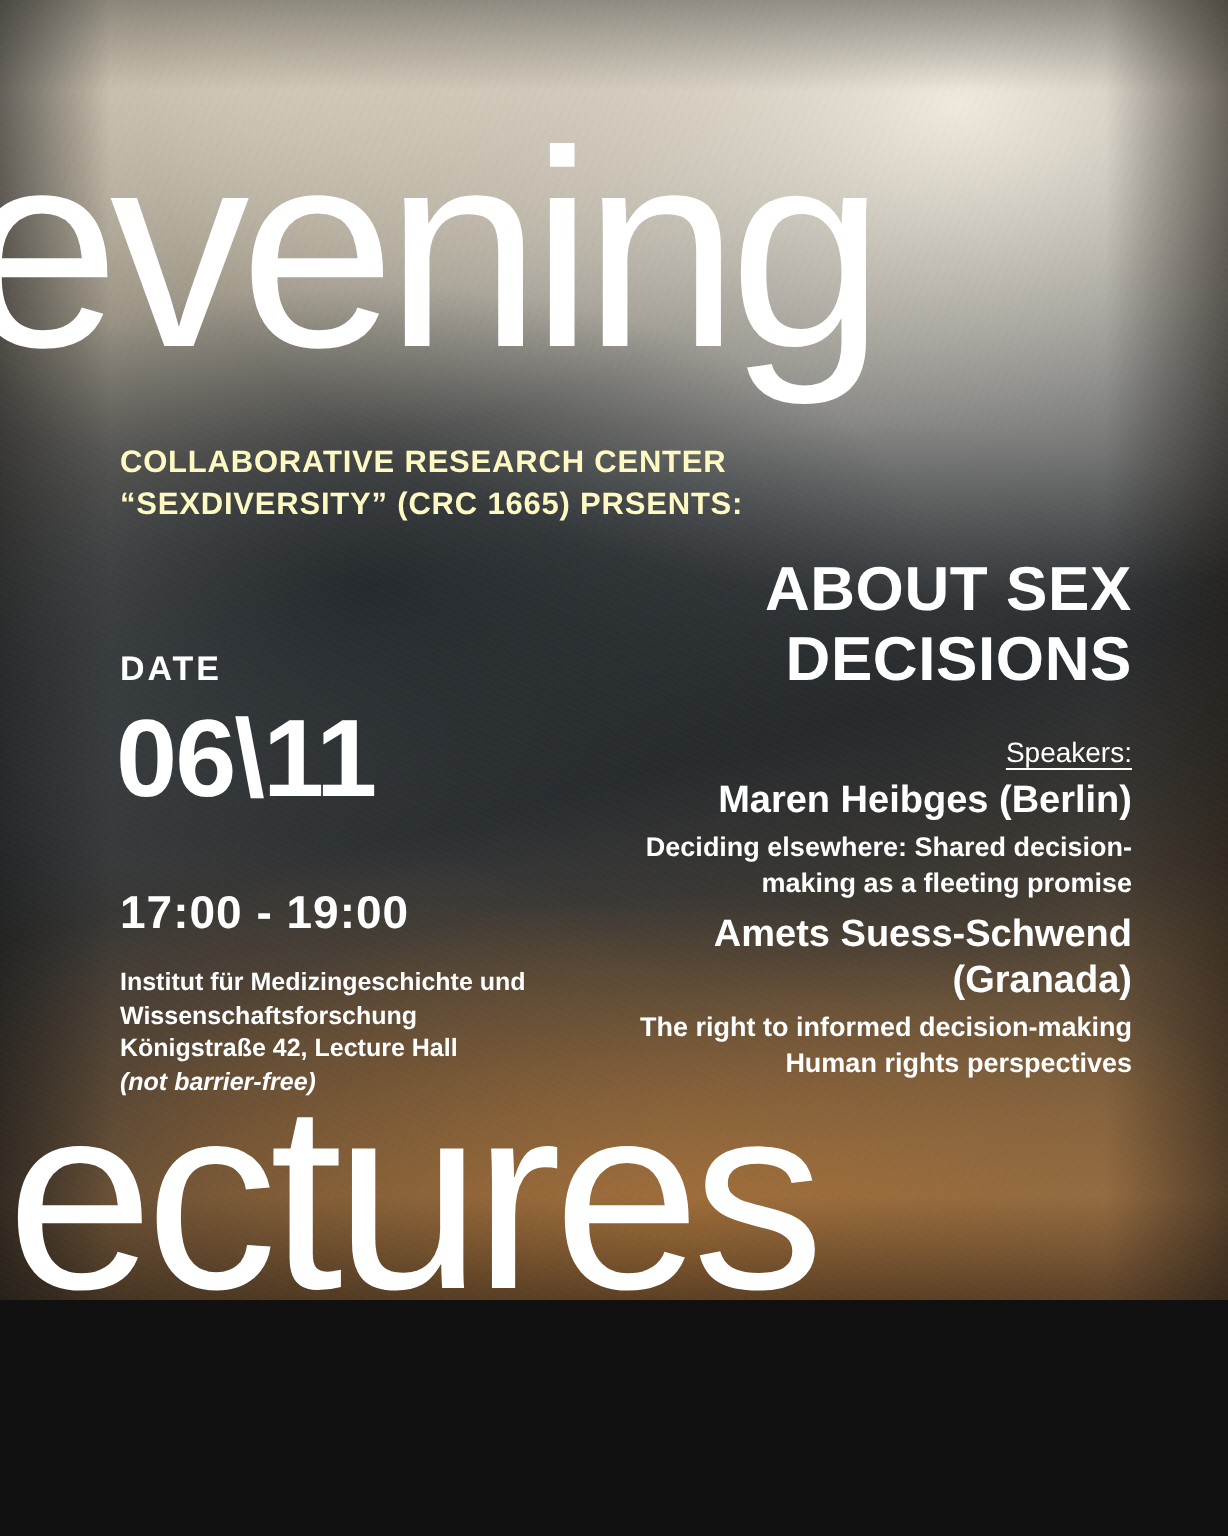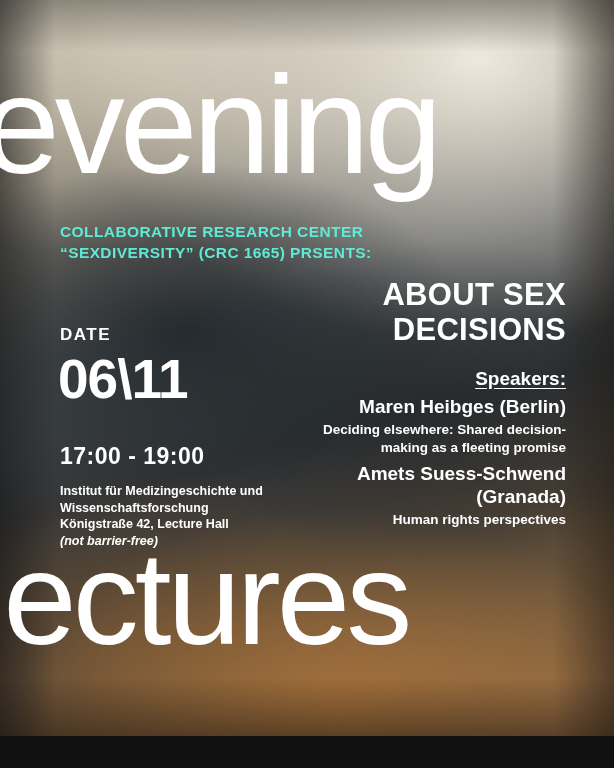--- a/index.html
+++ b/index.html
@@ -6,21 +6,21 @@
     margin: 0;
     padding: 0;
     background: #111;
   }
   body {
     font-family: "Liberation Sans", sans-serif;
   }
   .poster {
     position: relative;
     width: 614px;
-    height: 736px;
+    height: 650px;
     overflow: hidden;
     background-color: #6b6456;
   }
   
   .bg-base {
     position: absolute;
     inset: 0;
     background:
       radial-gradient(120% 70% at 78% 8%, #efe9dd 0%, rgba(239,233,221,0) 55%),
       radial-gradient(90% 55% at 18% 2%, #cfc7b6 0%, rgba(207,199,182,0) 60%),
@@ -82,21 +82,21 @@
     color: #ffffff;
     font-weight: 400;
     white-space: nowrap;
   }
 
   
   .presenter {
     position: absolute;
     left: 60px;
     top: 222px;
-    color: #5eead4;
+    color: #fef9c3;
     font-size: 15.5px;
     font-weight: bold;
     letter-spacing: 0.4px;
     line-height: 1.35;
     text-transform: uppercase;
   }
 
   
   .title-block {
     position: absolute;
@@ -159,22 +159,22 @@
   
   .speakers {
     position: absolute;
     right: 48px;
     top: 368px;
     width: 300px;
     text-align: right;
     color: #ffffff;
   }
   .speakers-head {
-    font-size: 19px;
-    font-weight: bold;
+    font-size: 14px;
+    font-weight: normal;
     text-decoration: underline;
     text-underline-offset: 3px;
     margin-bottom: 6px;
   }
   .speaker-name {
     font-size: 19px;
     font-weight: bold;
     line-height: 1.2;
     margin-top: 2px;
   }
@@ -231,20 +231,21 @@
           <div>making as a fleeting promise</div>
         </div>
       </div>
 
       <div>
         <div class="speaker-name">
           <div>Amets Suess-Schwend</div>
           <div>(Granada)</div>
         </div>
         <div class="speaker-talk">
+          <div>The right to informed decision-making</div>
           <div>Human rights perspectives</div>
         </div>
       </div>
     </div>
 
     <div class="word-lectures">lectures</div>
   </div>
 </div>
 
 </body></html>

